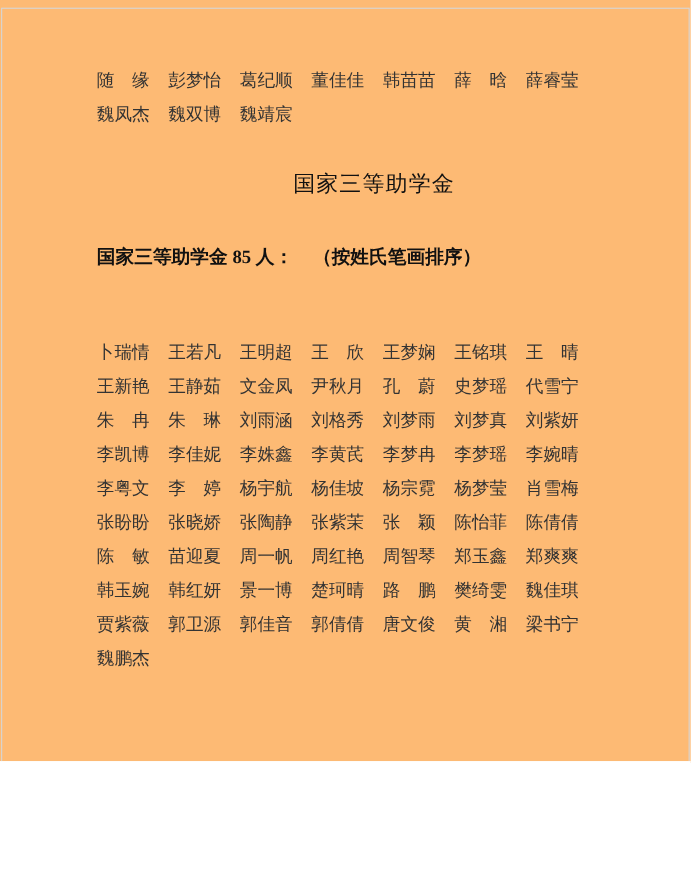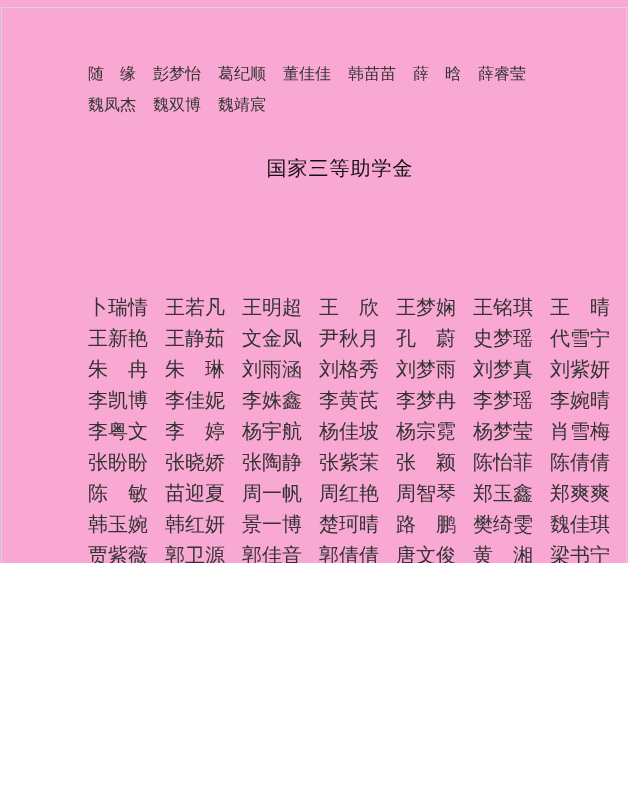--- a/index.html
+++ b/index.html
@@ -4,22 +4,22 @@
 <style>
   html, body {
     margin: 0;
     padding: 0;
     background: #ffffff;
     font-family: "Liberation Serif", "DejaVu Serif", serif;
   }
   .viewport {
     position: relative;
     width: 628px;
-    height: 563px;
-    background: #f9a8d4;
+    height: 692px;
+    background: #fdba74;
     overflow: hidden;
   }
   .page-edge {
     position: absolute;
     left: 1px;
     top: 7px;
     width: 624px;
     height: 780px;
     border: 1px solid #d6d6d6;
     pointer-events: none;
@@ -28,24 +28,24 @@
     position: absolute;
     left: 88px;
     top: 58px;
     width: 460px;
     color: #333333;
     font-size: 16px;
   }
   .roster-block {
     position: absolute;
     left: 88px;
-    top: 292px;
+    top: 305px;
     width: 460px;
     color: #333333;
-    font-size: 20px;
+    font-size: 16px;
   }
   .name-row {
     display: flex;
     gap: 17px;
     line-height: 31px;
     white-space: nowrap;
   }
   .student-name {
     display: inline-block;
   }
@@ -94,20 +94,23 @@
       </div>
       <div class="name-row">
         <span class="student-name">魏凤杰</span>
         <span class="student-name">魏双博</span>
         <span class="student-name">魏靖宸</span>
       </div>
     </div>
 
   <div class="section-title">国家三等助学金</div>
 
+  <div class="section-subtitle">
+    <span>国家三等助学金 85 人：</span><span class="subtitle-note">（按姓氏笔画排序）</span>
+  </div>
 
   <div class="roster-block">
       <div class="name-row">
         <span class="student-name">卜瑞情</span>
         <span class="student-name">王若凡</span>
         <span class="student-name">王明超</span>
         <span class="student-name">王　欣</span>
         <span class="student-name">王梦娴</span>
         <span class="student-name">王铭琪</span>
         <span class="student-name">王　晴</span>

